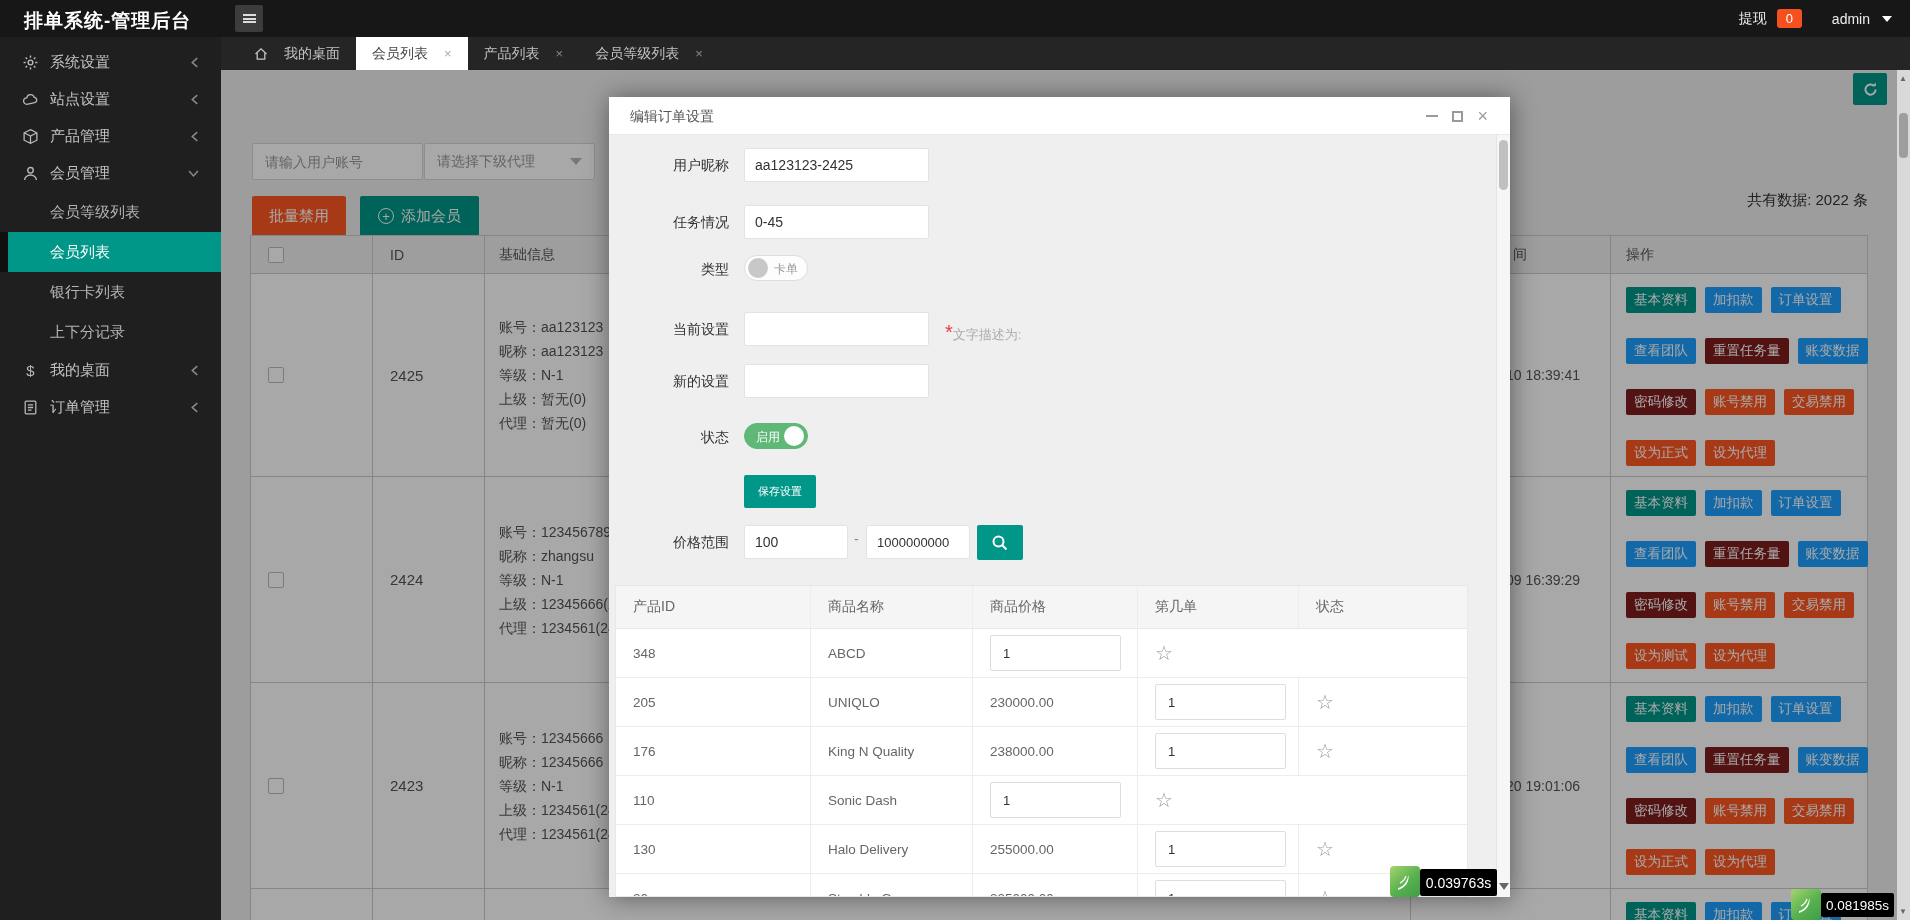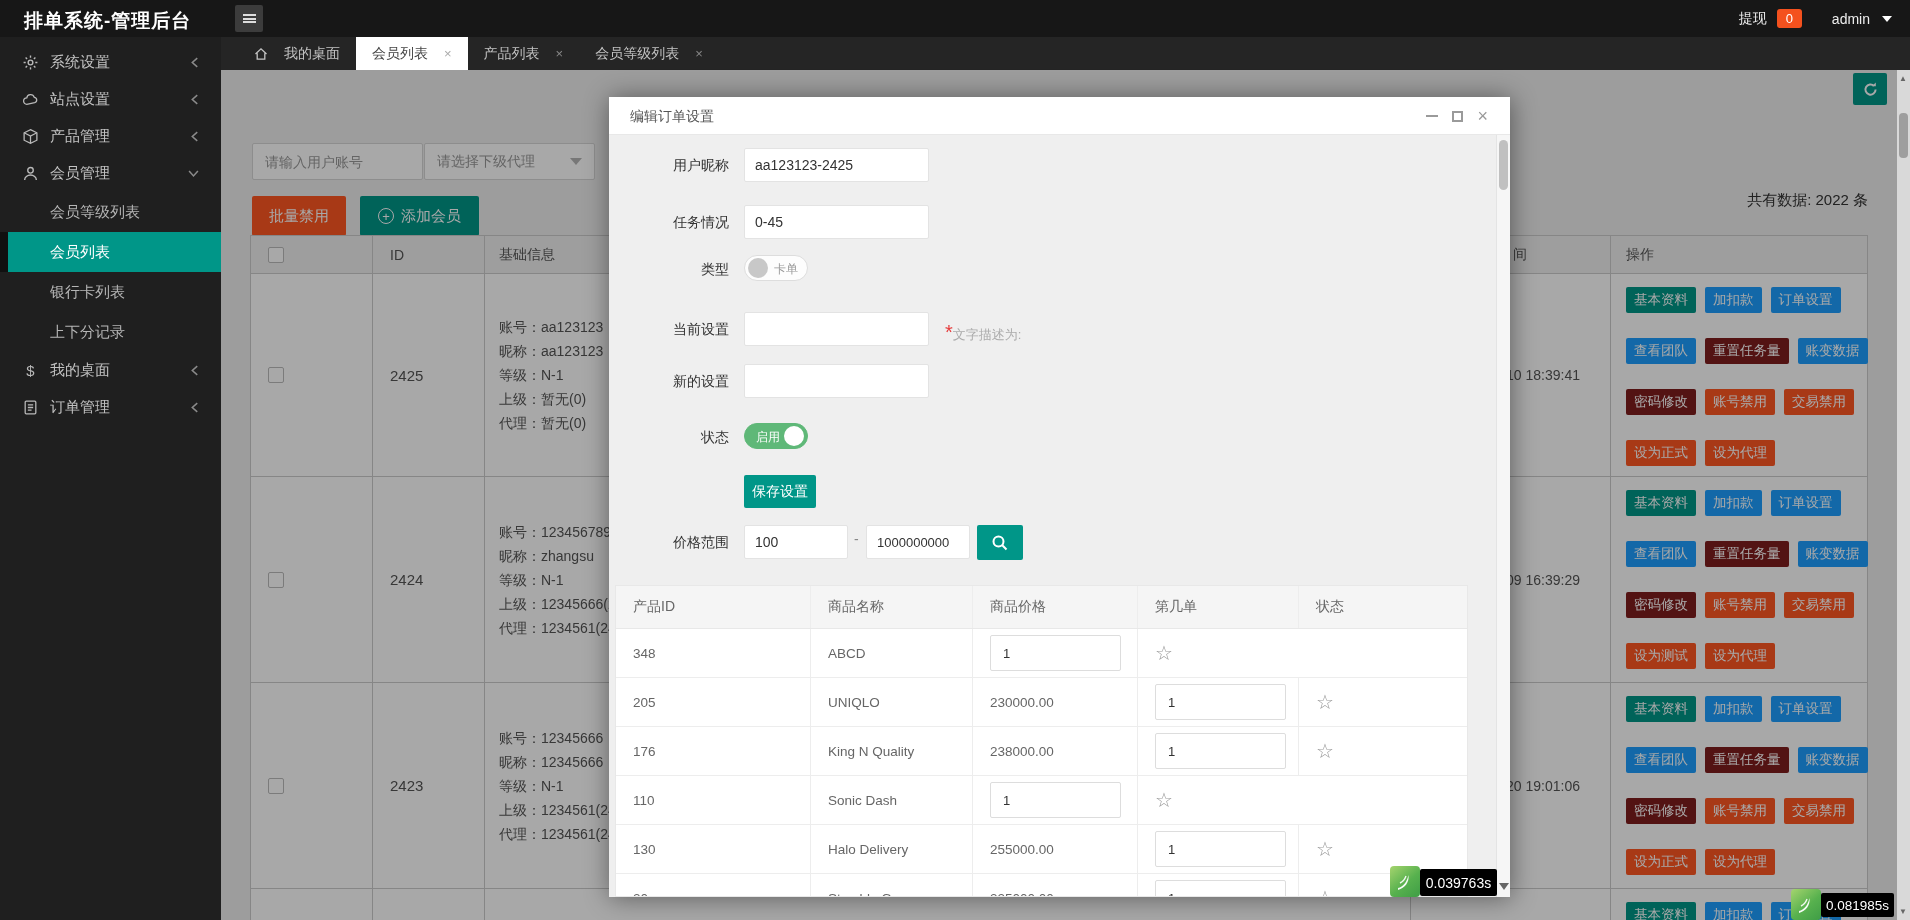--- a/index.html
+++ b/index.html
@@ -98,21 +98,21 @@
   .toggle { position:absolute; left:135px; width:64px; height:26px; border-radius:13px; cursor:pointer; font-size:12px; }
   .toggle.off { background:#fdfdfd; border:1px solid #ddd; color:#999; }
   .toggle.off .knob { position:absolute; left:3px; top:2px; width:20px; height:20px; border-radius:50%; background:#c8c8c8; }
   .toggle.off .t-label { position:absolute; left:29px; top:5px; }
   .toggle.on { background:#5FB878; border:1px solid #5FB878; color:#fff; }
   .toggle.on .knob { position:absolute; right:3px; top:2px; width:20px; height:20px; border-radius:50%; background:#fff; }
   .toggle.on .t-label { position:absolute; left:11px; top:5px; }
   .f-note { position:absolute; left:336px; font-size:13px; color:#ababab; }
   .f-note .star { color:#e63c3c; }
   .save-btn { position:absolute; left:135px; top:378px; width:72px; height:33px; background:#009688; border:none; border-radius:2px;
-              color:#fff; font-size:14px; cursor:pointer; }
+              color:#fff; font-size:11px; cursor:pointer; }
   .price-dash { position:absolute; left:245px; top:434px; color:#888; font-size:14px; }
   .price-min { left:135px; width:104px; }
   .price-max { left:257px; top:428px; width:104px; font-size:13px; }
   .psearch-btn { position:absolute; left:368px; top:428px; width:46px; height:35px; background:#009688; border:none; border-radius:2px;
                  display:flex; align-items:center; justify-content:center; cursor:pointer; }
 
   
   .ptable { position:absolute; left:6px; top:488px; width:853px; height:312px; overflow:hidden; border:1px solid #e8e8e8; background:#fff; }
   .prow { display:grid; grid-template-columns:195px 162px 165px 161px 170px; height:49px; border-bottom:1px solid #ededed; background:#fff; }
   .prow.phdr { height:43px; background:#f5f5f5; border-bottom:1px solid #e8e8e8; }

